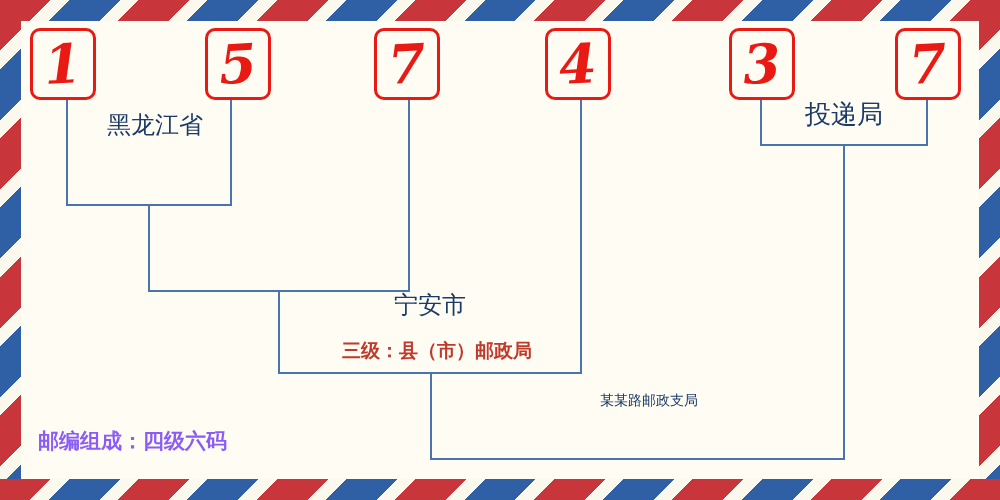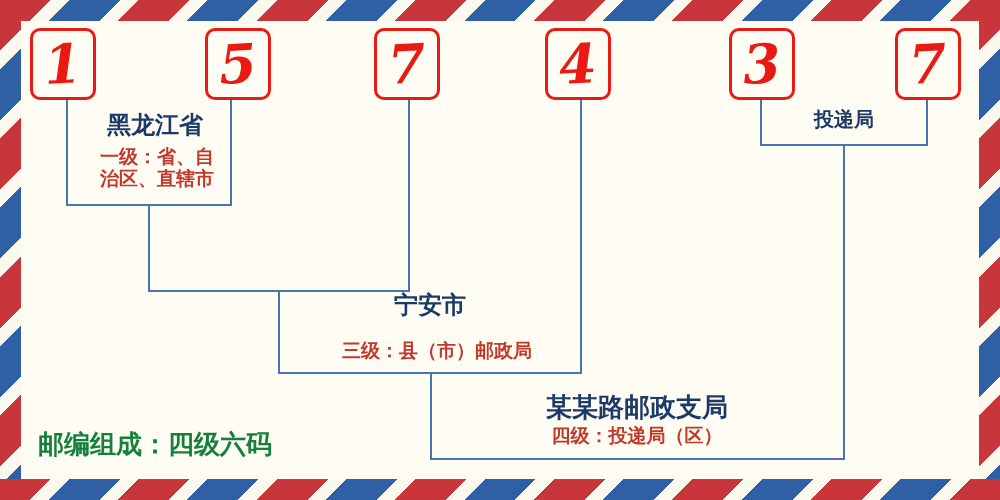--- a/index.html
+++ b/index.html
@@ -57,44 +57,44 @@
   }
 
   
   .line { position: absolute; background: #4a74ad; }
 
   
   .name {
     position: absolute;
     transform: translateX(-50%);
     color: #1b3a68;
-    font-weight: 700;
+    font-weight: 400;
     font-size: 24px;
     white-space: nowrap;
     text-align: center;
     line-height: 1.1;
   }
-  .name.small { font-size: 26px; }
+  .name.small { font-size: 14px; margin-left: 12px; }
   .desc {
     position: absolute;
     transform: translateX(-50%);
     color: #c0392b;
     font-weight: 600;
     font-size: 19px;
     white-space: nowrap;
     text-align: center;
     line-height: 22px;
   }
   .footer-note {
     position: absolute;
     left: 38px;
     top: 427px;
-    color: #15803d;
+    color: #8b5cf6;
     font-weight: 700;
-    font-size: 26px;
+    font-size: 21px;
     white-space: nowrap;
   }
 </style>
 </head>
 <body>
 
 <div class="canvas">
 
   <div class="border-strip border-left"></div>
   <div class="border-strip border-right"></div>
@@ -134,29 +134,24 @@
 
   <div class="line" style="left:760px; top:100px; width:2px;   height:46px"></div>
   <div class="line" style="left:926px; top:100px; width:2px;   height:46px"></div>
   <div class="line" style="left:760px; top:144px; width:168px; height:2px"></div>
 
   <div class="line" style="left:430px; top:372px; width:2px;   height:88px"></div>
   <div class="line" style="left:843px; top:144px; width:2px;   height:316px"></div>
   <div class="line" style="left:430px; top:458px; width:415px; height:2px"></div>
 
   <div class="name" style="left:155px; top:112px">黑龙江省</div>
-  <div class="desc" style="left:157px; top:146px">
-    <span>一级：省、自</span><br>
-    <span>治区、直辖市</span>
-  </div>
 
 
   <div class="name" style="left:430px; top:292px">宁安市</div>
   <div class="desc" style="left:437px; top:340px">三级：县（市）邮政局</div>
 
   <div class="name small" style="left:637px; top:393px">某某路邮政支局</div>
-  <div class="desc" style="left:637px; top:425px">四级：投递局（区）</div>
 
-  <div class="name" style="left:844px; top:108px; font-size:20px">投递局</div>
+  <div class="name" style="left:844px; top:100px; font-size:26px">投递局</div>
 
   <div class="footer-note">邮编组成：四级六码</div>
 
 </div>
 
 </body></html>

